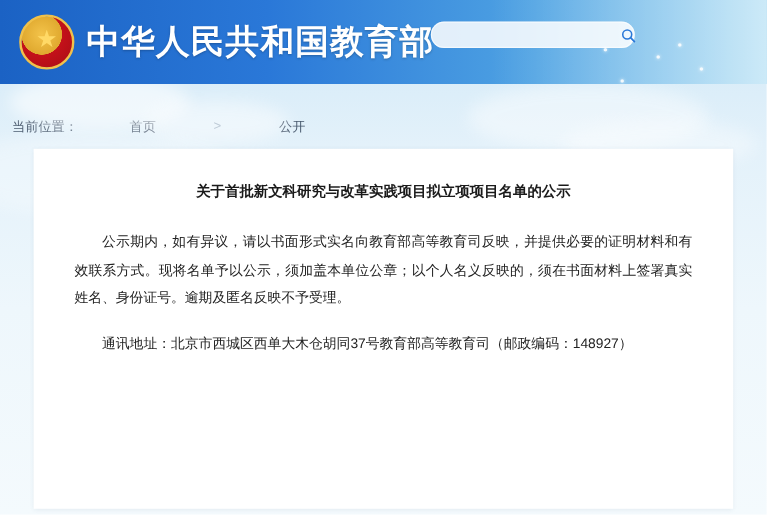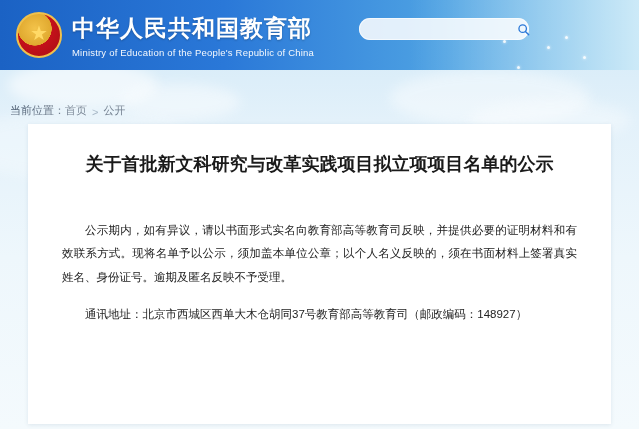--- a/index.html
+++ b/index.html
@@ -95,21 +95,21 @@
     line-height: 1;
   }
   .titles {
     display: flex;
     flex-direction: column;
     justify-content: center;
     color: #ffffff;
     z-index: 2;
   }
   .title-cn {
-    font-size: 23px;
+    font-size: 28px;
     font-weight: bold;
     letter-spacing: 1px;
     text-shadow: 0 1px 2px rgba(0,0,0,.25);
     white-space: nowrap;
     font-family: Liberation Serif, serif;
   }
   .title-en {
     font-size: 9.5px;
     margin-top: 3px;
     letter-spacing: .2px;
@@ -146,25 +146,26 @@
     align-items: center;
     justify-content: center;
     cursor: pointer;
     color: #2a78d8;
   }
 
   
   .breadcrumb-bar {
     height: 26px;
     display: flex;
-    align-items: flex-end;
+    align-items: center;
     padding-left: 10px;
     font-size: 11px;
     color: #45566b;
     margin-top: 22px;
+    gap: 43px;
   }
   .breadcrumb-bar .sep {
     margin: 0 5px;
     color: #8aa0b5;
   }
   .breadcrumb-bar a {
     color: #45566b;
     text-decoration: none;
   }
 
@@ -173,25 +174,25 @@
     position: relative;
     margin: 6px 28px 0 28px;
     background: #ffffff;
     min-height: 300px;
     padding: 26px 34px 20px 34px;
     box-sizing: border-box;
     box-shadow: 0 1px 4px rgba(60,90,120,.12);
   }
   .doc-title {
     text-align: center;
-    font-size: 18px;
+    font-size: 12px;
     font-weight: bold;
     color: #1a1a1a;
     line-height: 1.6;
-    margin-bottom: 40px;
+    margin-bottom: 22px;
   }
   .para {
     font-size: 11.5px;
     color: #222222;
     line-height: 2.05;
     text-align: justify;
     text-indent: 2em;
     margin: 0 0 14px 0;
   }
 </style>
@@ -206,21 +207,20 @@
   <div class="cloud c4"></div>
   <div class="cloud c5"></div>
 
   <div class="header">
     <div class="emblem">
       <div class="circle"></div>
       <div class="star">★</div>
     </div>
     <div class="titles">
       <div class="title-cn">中华人民共和国教育部</div>
-      <div class="title-en">Ministry of Education of the People's Republic of China</div>
     </div>
 
     <div class="search-box">
       <input class="search-input" value="" placeholder="" style="">
       <div class="search-btn">
         <svg width="13" height="13" viewBox="0 0 16 16" aria-hidden="true">
           <circle cx="7" cy="7" r="4.6" fill="none" stroke="#2a78d8" stroke-width="1.6"></circle>
           <line x1="10.4" y1="10.4" x2="14.4" y2="14.4" stroke="#2a78d8" stroke-width="1.8" stroke-linecap="round"></line>
         </svg>
       </div>

